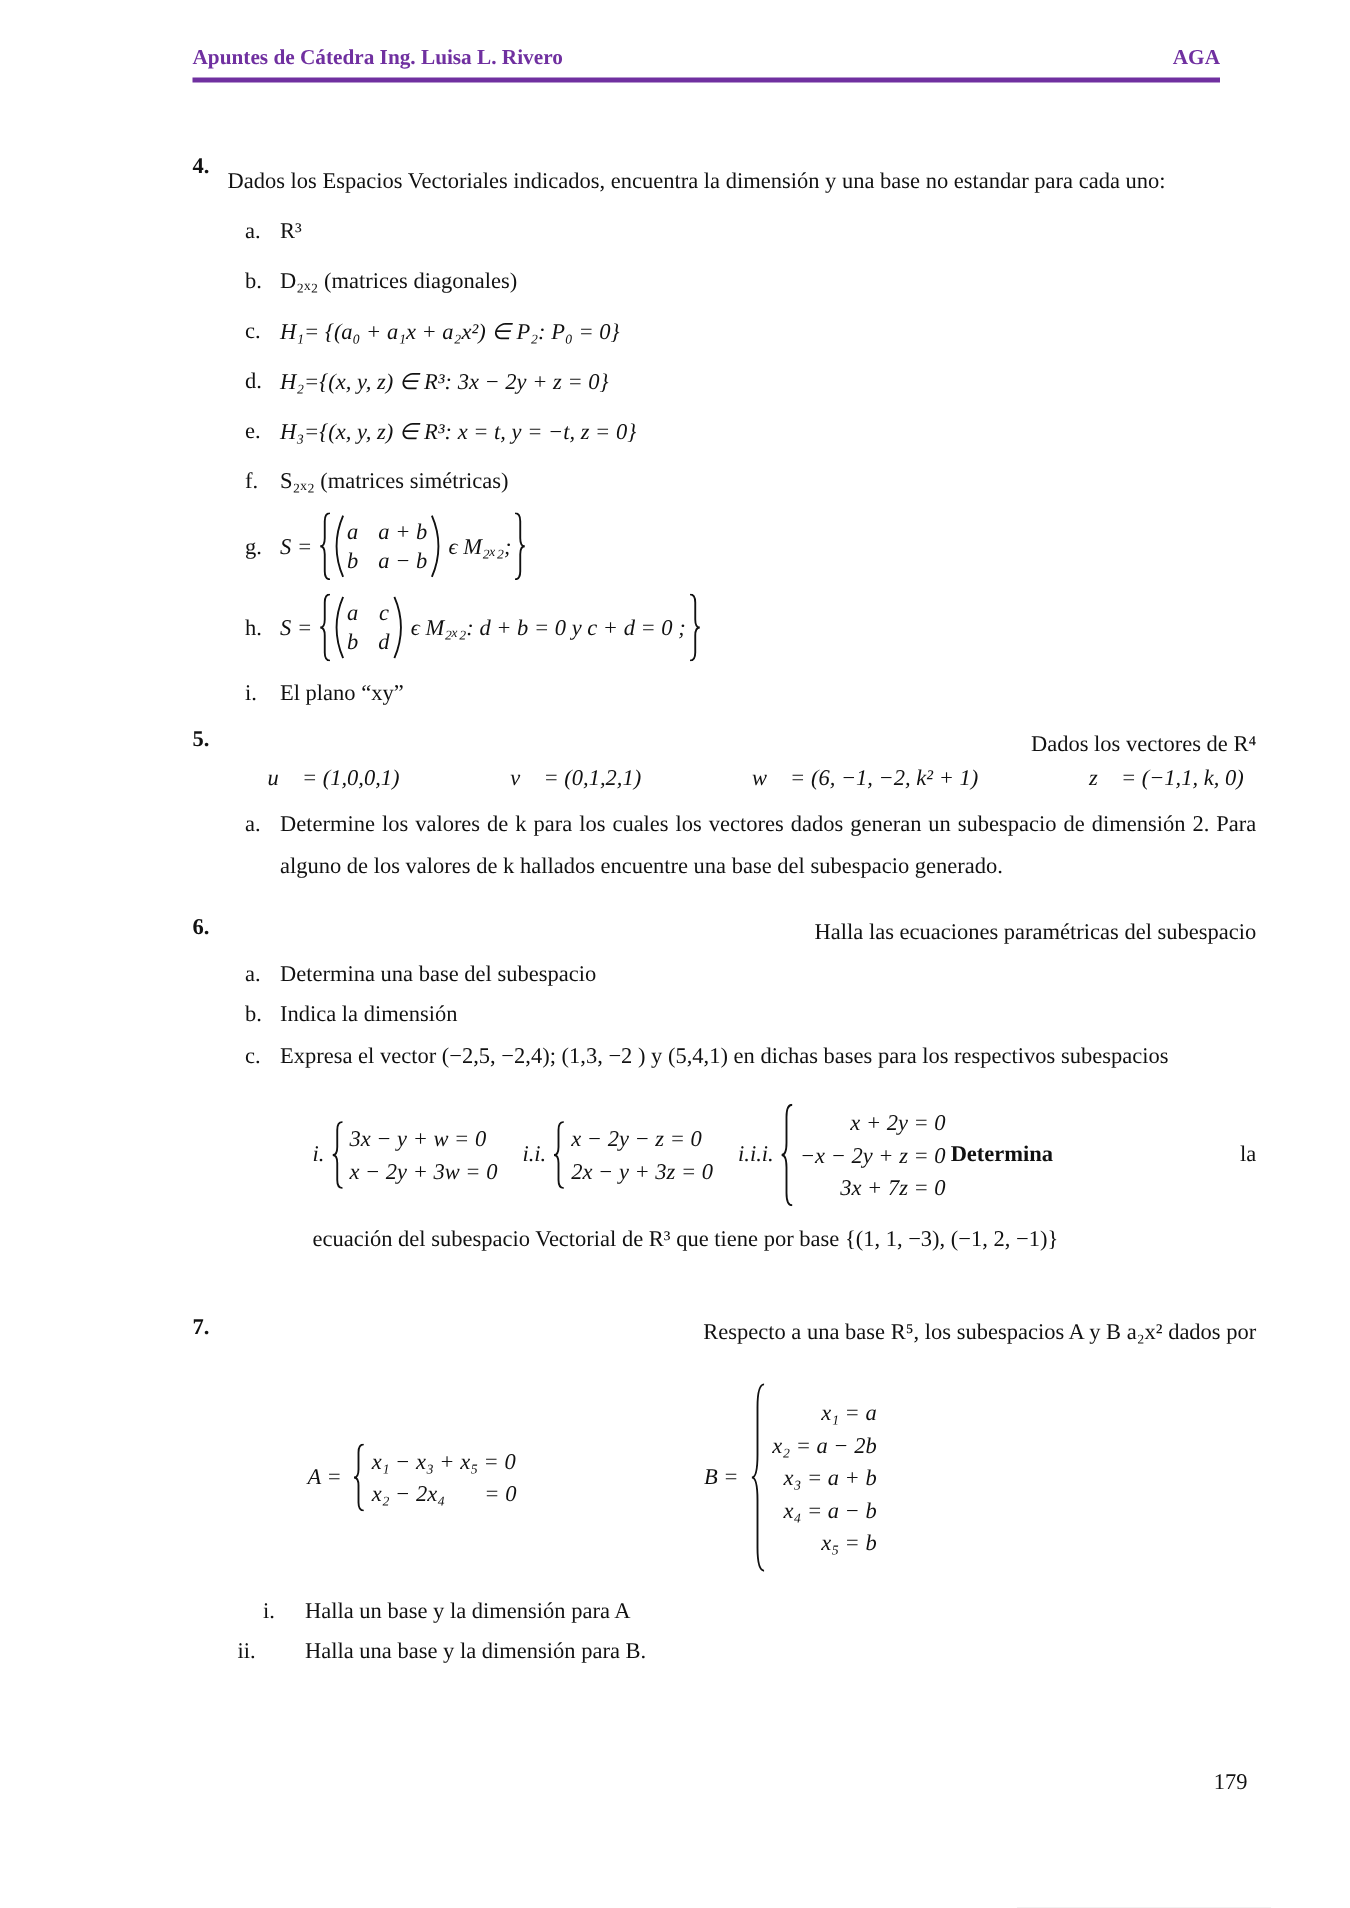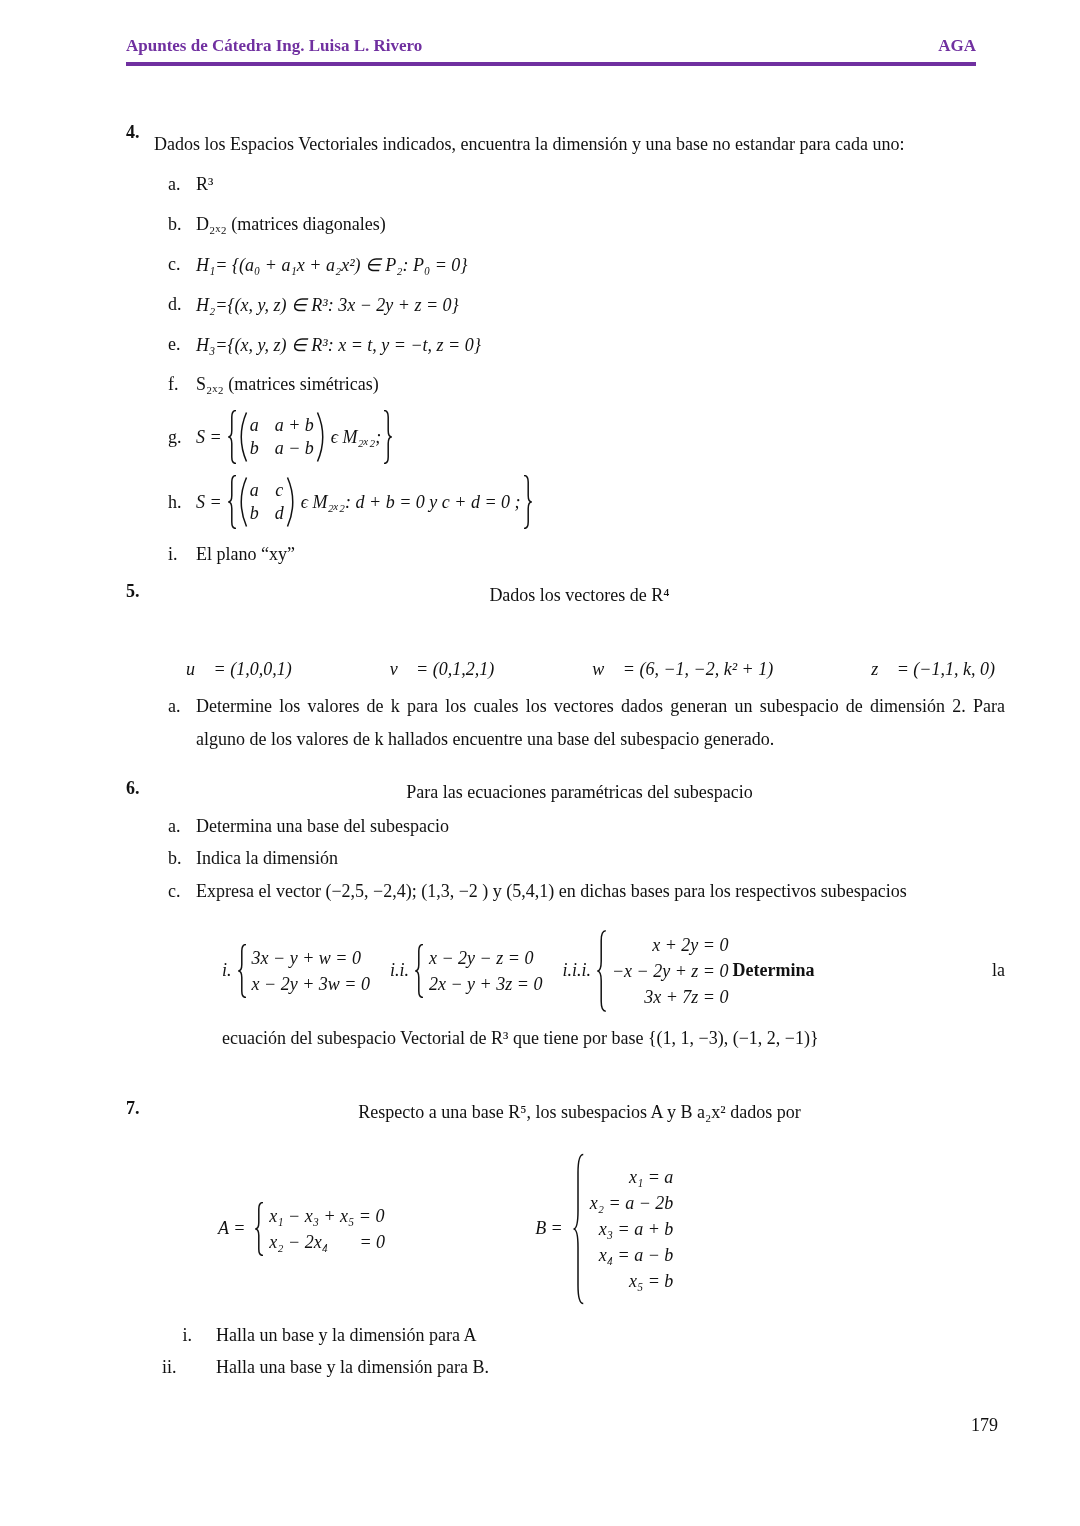--- a/index.html
+++ b/index.html
@@ -5,36 +5,37 @@
   html,body{margin:0;padding:0;background:#e8e8e8;}
   .page{
     position:relative;
     width:1080px;height:1526px;
     background:#ffffff;
     font-family:"Liberation Serif", serif;
     color:#111111;
     overflow:hidden;
     margin:0 auto;
     box-sizing:border-box;
+    padding-left:28px;
   }
   .header{
     display:flex;justify-content:space-between;align-items:flex-end;
     padding:36px 104px 0 126px;
     font-size:17px;font-weight:bold;color:#7030A0;
   }
   .rule{
     margin:6px 104px 0 126px;
     border-bottom:4px solid #7030A0;
   }
   .main{padding:0 75px 0 126px;font-size:18px;}
 
   .qhead{display:flex;margin:0;}
   .qnum{width:28px;flex:0 0 auto;font-weight:bold;}
   .qtext{flex:1;text-align:justify;line-height:2.45;}
-  .qtext.tight{line-height:1.6;text-align:center;}
+  .qtext.tight{line-height:1.6;text-align:right;}
 
   .sublist{padding-left:42px;margin-top:4px;}
   .row{display:flex;align-items:center;margin-bottom:11px;min-height:29px;}
   .lbl{width:28px;flex:0 0 auto;font-style:normal;}
   .m{font-style:italic;}
   .rm{font-style:normal;}
 
   
   .mexpr{display:inline-flex;align-items:center;}
   .mat2{
@@ -47,21 +48,21 @@
   
   .delim{flex:0 0 auto;display:inline-block;}
   .delim svg{display:block;height:100%;width:100%;}
   .br2{width:12px;height:54px;}
   .br3{width:13px;height:82px;}
   .br5{width:15px;height:152px;}
   .pr2{width:9px;height:50px;}
   .mirror{transform:scaleX(-1);}
 
   
-  .vec-row{display:flex;padding:2px 10px 0 60px;margin-bottom:10px;justify-content:space-between;max-width:830px;margin-top:47px;}
+  .vec-row{display:flex;padding:2px 10px 0 60px;margin-bottom:10px;justify-content:space-between;max-width:830px;}
   .pjust{flex:1;text-align:justify;line-height:1.85;}
 
   .item6-list .row{margin-bottom:2px;min-height:30px;}
 
   .systems-row{
     display:flex;align-items:center;gap:20px;
     padding-left:96px;margin-top:22px;
   }
   .sys{display:inline-flex;align-items:center;gap:3px;}
   .syslines{display:inline-flex;flex-direction:column;align-items:flex-start;}
@@ -221,21 +222,21 @@
         <div class="row" style="align-items:flex-start;">
           <span class="lbl" style="line-height:1.85;">a.</span>
           <span class="pjust">Determine los valores de k para los cuales los vectores dados generan un subespacio de dimensión 2. Para alguno de los valores de k hallados encuentre una base del subespacio generado.</span>
         </div>
       </div>
     </div>
 
     <div class="mt-q6">
       <div class="qhead">
         <span class="qnum">6.</span>
-        <span class="qtext tight">Para las ecuaciones paramétricas del subespacio</span>
+        <span class="qtext tight">Halla las ecuaciones paramétricas del subespacio</span>
       </div>
       <div class="sublist item6-list">
         <div class="row">
           <span class="lbl">a.</span>
           <span class="rm">Determina una base del subespacio</span>
         </div>
         <div class="row">
           <span class="lbl">b.</span>
           <span class="rm">Indica la dimensión</span>
         </div>

